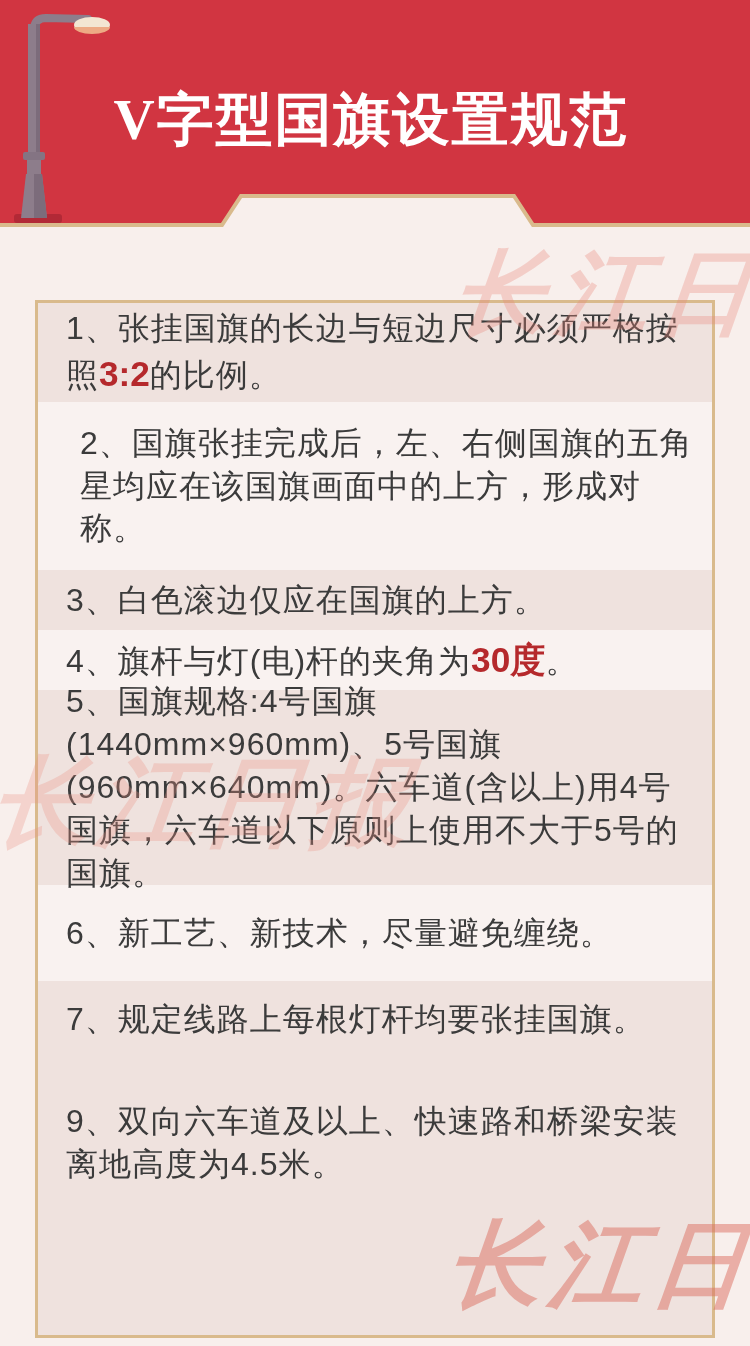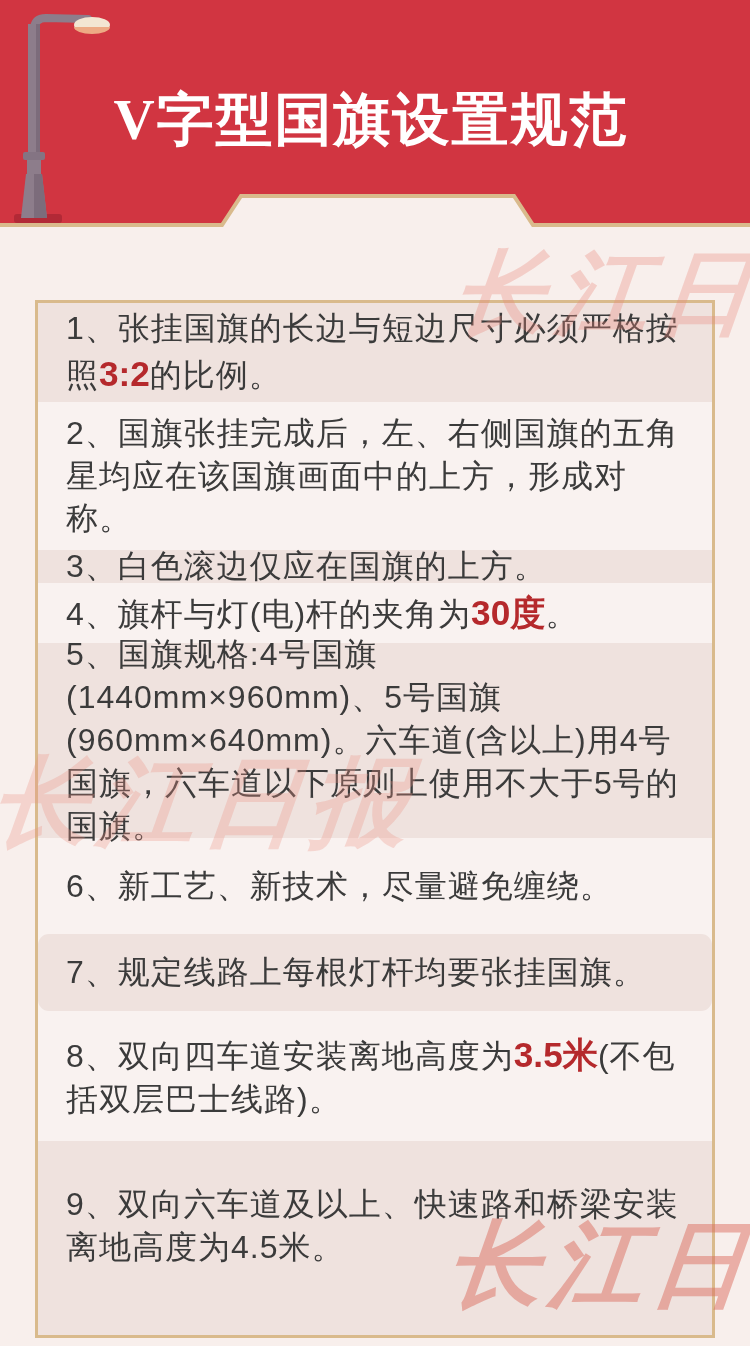--- a/index.html
+++ b/index.html
@@ -47,26 +47,26 @@
     display:flex;align-items:center;
     padding:0 28px;width:100%;
   }
   .rule.shaded{background:var(--stripe);}
   .rule-text{
     font-size:32px;line-height:1.34;letter-spacing:1px;
     color:var(--ink);text-align:left;
   }
   .em{color:var(--em);font-weight:bold;font-size:1.1em;letter-spacing:0;}
   .r1{height:99px;}
-  .r2{height:148px;}
-  .r3{height:33px;}
+  .r2{height:168px;margin-left:14px;}
+  .r3{height:60px;}
   .r4{height:60px;}
   .r5{height:195px;}
   .r6{height:96px;}
-  .r7{height:77px;border-radius:11px;}
+  .r7{height:77px;}
   .r8{height:130px;}
   .r9{flex:1;align-items:flex-start;padding-top:42px;}
 </style>
 </head>
 <body>
 
 <div class="page">
 
   <div class="header">
     <svg class="header-shape" width="750" height="232" viewBox="0 0 750 232">
@@ -115,22 +115,19 @@
     </section>
 
     <section class="rule r6">
       <p class="rule-text"><span>6、新工艺、新技术，尽量避免缠绕。</span></p>
     </section>
 
     <section class="rule r7 shaded">
       <p class="rule-text"><span>7、规定线路上每根灯杆均要张挂国旗。</span></p>
     </section>
 
-    <section class="rule r8">
-      <p class="rule-text"><span>8、双向四车道安装离地高度为</span><strong class="em">3.5米</strong><span>(不包括双层巴士线路)。</span></p>
-    </section>
 
     <section class="rule r9 shaded">
       <p class="rule-text"><span>9、双向六车道及以上、快速路和桥梁安装离地高度为4.5米。</span></p>
     </section>
 
   </div>
 </div>
 
 </body></html>

